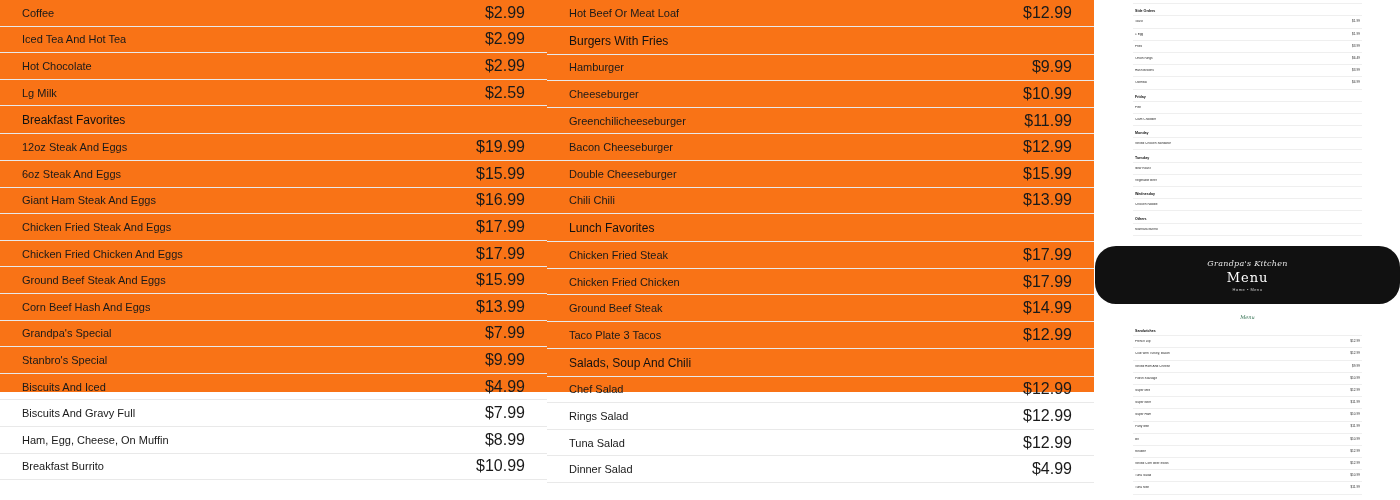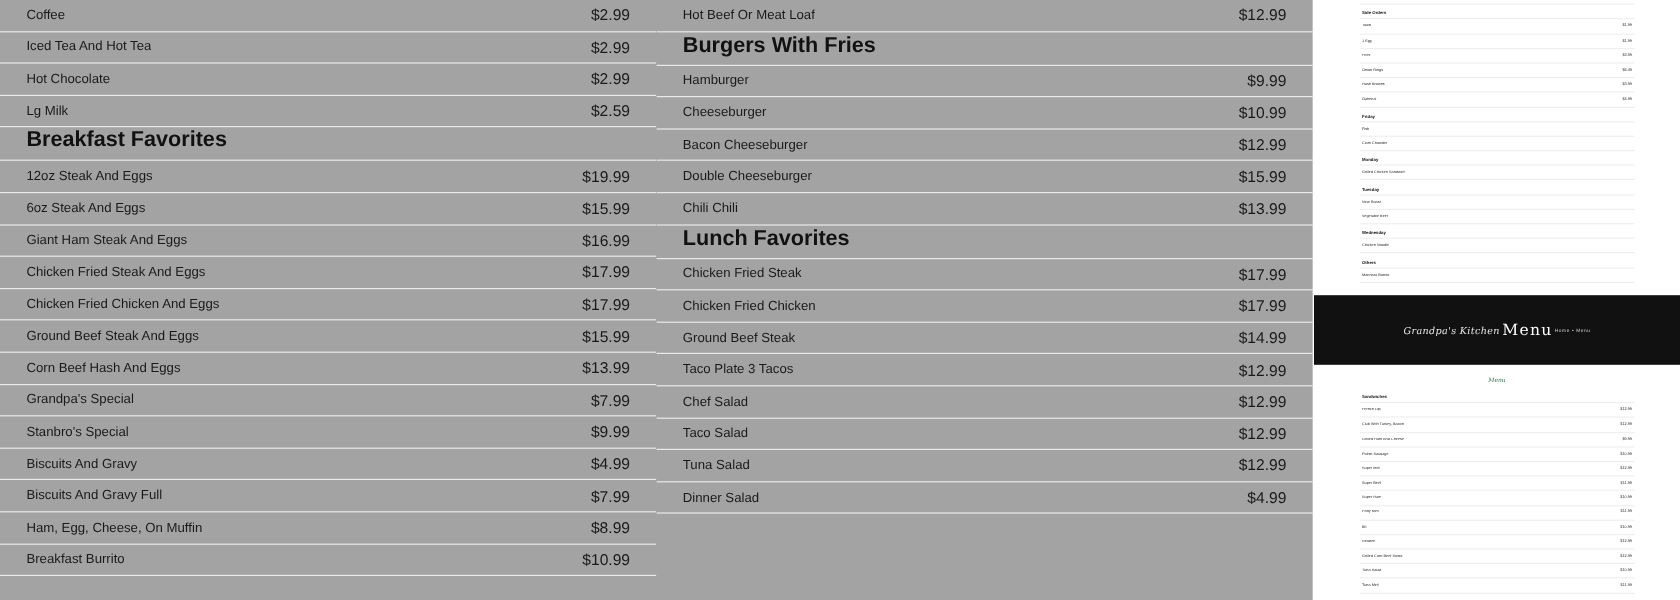--- a/index.html
+++ b/index.html
@@ -5,23 +5,23 @@
   * { box-sizing: border-box; }
   html, body {
     margin: 0; padding: 0;
     width: 1400px; height: 500px;
     overflow: hidden;
     background: #ffffff;
     font-family: "Liberation Sans", sans-serif;
   }
   .page {
     position: relative;
-    width: 1400px; height: 500px;
-    display: flex;
-    background: #a3a3a3;
+    width: 1400px; height: 392px;
+    display: flex;
+    background: #f97316;
   }
 
   
   .menu-col {
     width: 547px;
     height: 500px;
     overflow: hidden;
     padding: 0 0 0 0;
     position: relative;
   }
@@ -32,26 +32,26 @@
     display: flex;
     align-items: center;
     justify-content: space-between;
     border-bottom: 1px solid #e9e9e9;
     height: 26.6px;
     padding: 0 22px;
     font-size: 11px;
     color: #1a1a1a;
   }
   .item-name { white-space: nowrap; overflow: hidden; text-overflow: ellipsis; }
-  .item-price { white-space: nowrap; color: #1a1a1a; font-size: 13px; padding-left: 10px; margin-left: 16px; }
+  .item-price { white-space: nowrap; color: #1a1a1a; font-size: 16px; padding-left: 10px; margin-left: 16px; }
 
   .section-head {
     padding: 10px 22px 6px 22px;
-    font-size: 18px;
-    font-weight: bold;
+    font-size: 12px;
+    font-weight: normal;
     color: #111;
     border-bottom: 1px solid #e9e9e9;
     height: 28px;
     display: flex;
     align-items: flex-end;
   }
 
   
   .right-panel {
     width: 306px;
@@ -95,23 +95,25 @@
 
   
   .hero {
     position: absolute;
     left: 0; right: 0;
     top: 246px;
     height: 58px;
     background: #111111;
     color: #ffffff;
     display: flex;
+    flex-direction: column;
     align-items: center;
     justify-content: center;
     gap: 2px;
+    border-radius: 21px;
   }
   .hero-script {
     font-family: "DejaVu Serif", serif;
     font-style: italic;
     font-size: 8px;
     color: #e8e8e8;
     letter-spacing: 0.3px;
   }
   .hero-title {
     font-family: "DejaVu Serif", serif;
@@ -186,21 +188,21 @@
       </div>
       <div class="item-row">
         <span class="item-name">Grandpa's Special</span>
         <span class="item-price">$7.99</span>
       </div>
       <div class="item-row">
         <span class="item-name">Stanbro's Special</span>
         <span class="item-price">$9.99</span>
       </div>
       <div class="item-row">
-        <span class="item-name">Biscuits And Gravy</span>
+        <span class="item-name">Biscuits And Iced</span>
         <span class="item-price">$4.99</span>
       </div>
       <div class="item-row">
         <span class="item-name">Biscuits And Gravy Full</span>
         <span class="item-price">$7.99</span>
       </div>
       <div class="item-row">
         <span class="item-name">Ham, Egg, Cheese, On Muffin</span>
         <span class="item-price">$8.99</span>
       </div>
@@ -217,20 +219,24 @@
       <div class="section-head">Burgers With Fries</div>
       <div class="item-row">
         <span class="item-name">Hamburger</span>
         <span class="item-price">$9.99</span>
       </div>
       <div class="item-row">
         <span class="item-name">Cheeseburger</span>
         <span class="item-price">$10.99</span>
       </div>
       <div class="item-row">
+        <span class="item-name">Greenchilicheeseburger</span>
+        <span class="item-price">$11.99</span>
+      </div>
+      <div class="item-row">
         <span class="item-name">Bacon Cheeseburger</span>
         <span class="item-price">$12.99</span>
       </div>
       <div class="item-row">
         <span class="item-name">Double Cheeseburger</span>
         <span class="item-price">$15.99</span>
       </div>
       <div class="item-row">
         <span class="item-name">Chili Chili</span>
         <span class="item-price">$13.99</span>
@@ -245,26 +251,27 @@
         <span class="item-price">$17.99</span>
       </div>
       <div class="item-row">
         <span class="item-name">Ground Beef Steak</span>
         <span class="item-price">$14.99</span>
       </div>
       <div class="item-row">
         <span class="item-name">Taco Plate 3 Tacos</span>
         <span class="item-price">$12.99</span>
       </div>
+      <div class="section-head">Salads, Soup And Chili</div>
       <div class="item-row">
         <span class="item-name">Chef Salad</span>
         <span class="item-price">$12.99</span>
       </div>
       <div class="item-row">
-        <span class="item-name">Taco Salad</span>
+        <span class="item-name">Rings Salad</span>
         <span class="item-price">$12.99</span>
       </div>
       <div class="item-row">
         <span class="item-name">Tuna Salad</span>
         <span class="item-price">$12.99</span>
       </div>
       <div class="item-row">
         <span class="item-name">Dinner Salad</span>
         <span class="item-price">$4.99</span>
       </div>

